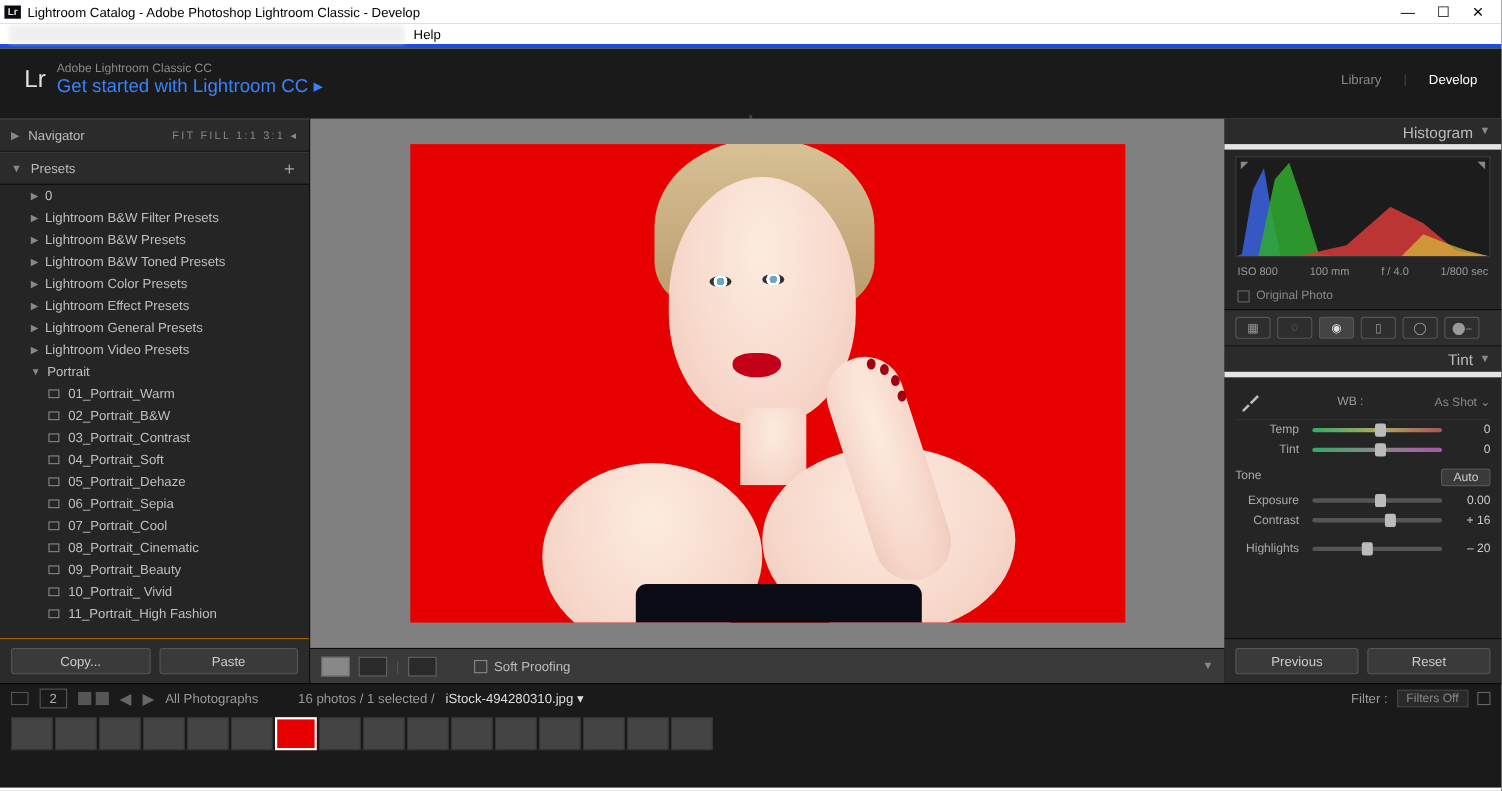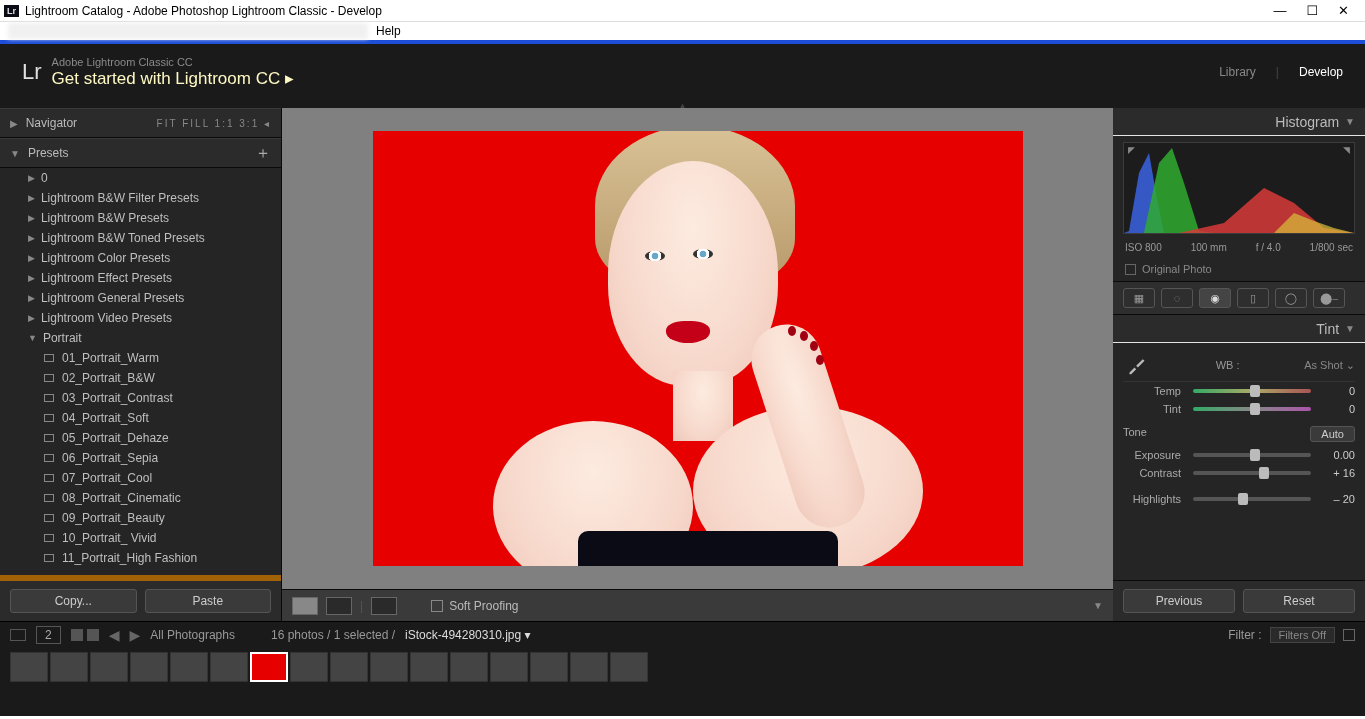--- a/index.html
+++ b/index.html
@@ -14,21 +14,21 @@
   .win-controls { margin-left: auto; display: flex; gap: 20px; padding-right: 12px; }
   .win-controls span { color: #000; font-size: 13px; cursor: pointer; }
   
   .menubar { height: 22px; background: #fff; display: flex; align-items: center; padding: 0 8px; border-bottom: 4px solid #1d4ed8; }
   .menubar .blur { width: 360px; height: 16px; background: #f0f0f0; filter: blur(2px); margin-right: 8px; }
   .menubar .menu-item { color: #000; font-size: 12px; }
   
   .app-header { height: 56px; background: #1a1a1a; display: flex; align-items: center; padding: 0 22px; }
   .app-header .lr-logo { font-size: 22px; font-weight: 300; color: #e0e0e0; margin-right: 10px; }
   .app-header .app-sub { color: #8a8a8a; font-size: 11px; }
-  .app-header .app-main { color: #fef9c3; font-size: 17px; }
+  .app-header .app-main { color: #3b82f6; font-size: 17px; }
   .header-right { margin-left: auto; display: flex; align-items: center; gap: 20px; font-size: 12px; }
   .header-right .inactive { color: #888; }
   .header-right .active { color: #fff; }
   .header-right .divider { color: #444; }
   .expand-pip { text-align: center; color: #444; font-size: 9px; height: 8px; background: #1a1a1a; }
 
   
   .workarea { display: flex; height: 513px; background: #1a1a1a; }
 
   
@@ -39,21 +39,21 @@
   .panel-section-head .tail { margin-left: auto; color: #888; font-size: 10px; letter-spacing: 2px; }
   .panel-section-head .plus { margin-left: auto; color: #aaa; font-size: 16px; }
   .preset-list { flex: 1; overflow: hidden; }
   .preset-group, .preset-item { height: 20px; display: flex; align-items: center; padding-left: 28px; color: #bfbfbf; font-size: 12px; }
   .preset-group .tri2 { color: #888; margin-left: 28px; margin-right: 6px; font-size: 9px; }
   .preset-group.expanded .tri2 { transform: rotate(0deg); }
   .preset-group .glabel { margin-left: 0; }
   .preset-group { padding-left: 0; }
   .preset-item { padding-left: 44px; }
   .preset-item .pic { width: 10px; height: 8px; border: 1px solid #888; margin-right: 8px; display:inline-block; }
-  .left-buttons { display: flex; gap: 8px; padding: 8px 10px; background: #2b2b2b; border-top: 6px solid #a16207; }
+  .left-buttons { display: flex; gap: 8px; padding: 8px 10px; background: #2b2b2b; border-top: 1px solid #a16207; }
   .lp-btn { flex: 1; height: 24px; background: #3a3a3a; border: 1px solid #555; border-radius: 3px; color: #ccc; text-align: center; line-height: 22px; font-size: 12px; cursor: pointer; }
 
   
   .center { flex: 1; display: flex; flex-direction: column; background: #1a1a1a; }
   .canvas-area { flex: 1; background: #808080; display: flex; align-items: center; justify-content: center; position: relative; margin: 0; }
   .portrait-mock { width: 650px; height: 435px; background: #e60000; position: relative; overflow: hidden; }
   .skin { position:absolute; background: radial-gradient(ellipse at 50% 30%, #fdebe0 0%, #f7d9cc 60%, #eec7b9 100%); }
   .face { width: 170px; height: 225px; border-radius: 50% 50% 45% 45%; left: 235px; top: 30px; }
   .hair { position:absolute; width: 200px; height: 160px; background: linear-gradient(180deg,#d9c297,#b89a6a); border-radius: 50% 50% 30% 30%; left: 222px; top: -5px; }
   .neck { width: 60px; height: 70px; left: 300px; top: 240px; }
@@ -70,21 +70,21 @@
 
   .toolbar-below { height: 32px; background: #3a3a3a; display: flex; align-items: center; padding: 0 10px; gap: 8px; border-top: 1px solid #0a0a0a; }
   .view-mode { width: 26px; height: 18px; border: 1px solid #666; background: #2a2a2a; display: inline-flex; }
   .view-mode.active { background: #888; }
   .soft-proof { display: flex; align-items: center; gap: 6px; margin-left: 8px; color: #bbb; }
   .soft-proof .cb { width: 12px; height: 12px; border: 1px solid #888; }
   .tb-dropdown { margin-left: auto; color: #888; font-size: 10px; }
 
   
   .right-panel { width: 252px; background: #252525; display: flex; flex-direction: column; }
-  .rp-head { height: 28px; display: flex; align-items: center; justify-content: flex-end; padding: 0 10px; background: #2b2b2b; color: #bbb; font-size: 14px; border-bottom: 1px solid #e5e5e5; }
+  .rp-head { height: 28px; display: flex; align-items: center; justify-content: flex-end; padding: 0 10px; background: #2b2b2b; color: #bbb; font-size: 14px; border-bottom: 5px solid #e5e5e5; }
   .rp-head .tri-d { margin-left: 6px; color: #888; font-size: 10px; }
   .hist-box { margin: 6px 10px; height: 92px; background: #1c1c1c; border: 1px solid #3c3c3c; position: relative; }
   .hist-box svg { width:100%; height:100%; }
   .hist-meta { display: flex; justify-content: space-between; padding: 2px 12px 6px; color: #999; font-size: 10px; }
   .orig-row { padding: 4px 12px 6px; display: flex; align-items: center; gap: 6px; color: #888; font-size: 11px; }
   .orig-row .cb { width: 11px; height: 11px; border: 1px solid #666; }
   .tool-strip { display: flex; gap: 6px; padding: 6px 10px; border-top: 1px solid #0a0a0a; border-bottom: 1px solid #0a0a0a; background:#2e2e2e; }
   .tool-strip .tool { width: 32px; height: 20px; border: 1px solid #555; border-radius: 3px; display:flex; align-items:center; justify-content:center; color:#999; font-size:11px; }
   .tool-strip .tool.active { background:#444; color:#ddd; }
   .basic-panel { padding: 6px 10px 10px; font-size: 11px; }

